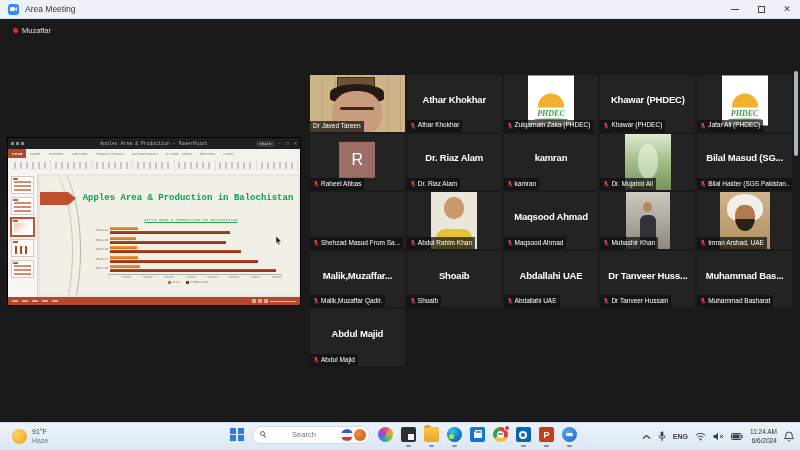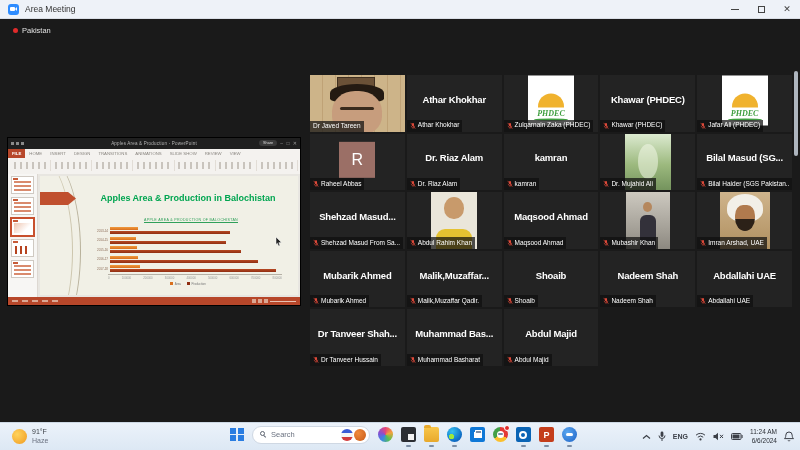--- a/index.html
+++ b/index.html
@@ -67,21 +67,21 @@
   .photo.yellowshirt::after{content:"";position:absolute;left:5px;right:5px;bottom:0;height:20px;background:#e5c231;border-radius:9px 9px 0 0;}
   .photo.street{width:44px;background:linear-gradient(180deg,#cdc9c0,#a19d94 70%,#8c8880);}
   .photo.street::before{content:"";position:absolute;left:50%;bottom:0;width:16px;height:34px;margin-left:-8px;background:#33313a;border-radius:6px 6px 0 0;}
   .photo.street::after{content:"";position:absolute;left:50%;top:10px;width:9px;height:10px;margin-left:-4.5px;background:#b5875d;border-radius:50%;}
   .photo.headdress{width:50px;background:linear-gradient(180deg,#cfb48c,#b09060);}
   .photo.headdress::before{content:"";position:absolute;left:50%;top:2px;width:36px;height:28px;margin-left:-18px;background:#f2efe8;border-radius:50% 50% 42% 42%;}
   .photo.headdress::after{content:"";position:absolute;left:50%;top:13px;width:20px;height:26px;margin-left:-10px;
         background:linear-gradient(180deg,#b07a4e 52%,#2c2118 52%);border-radius:40% 40% 50% 50%;}
 
   
-  .ppt{position:absolute;left:8px;top:119px;width:292px;height:167px;background:#eab308;box-shadow:0 0 0 1px #000;}
+  .ppt{position:absolute;left:8px;top:119px;width:292px;height:167px;background:#eab308;box-shadow:0 0 0 1px #000;font-family:Liberation Mono, monospace;}
   .ppt-title{position:absolute;top:0;left:0;right:0;height:11px;background:#1f1f1f;display:flex;align-items:center;justify-content:center;}
   .ppt-title .qat{position:absolute;left:3px;top:4px;display:flex;gap:2px;}
   .ppt-title .qat i{width:3px;height:3px;background:#8a8a8a;display:block;}
   .ppt-title .ttl{font-size:4.5px;color:#b5b5b5;letter-spacing:.2px;}
   .ppt-title .right{position:absolute;right:2px;top:2px;display:flex;align-items:center;gap:3px;}
   .ppt-title .pill{height:6px;padding:0 4px;border-radius:3px;background:#3a3a3a;color:#ddd;font-size:3.8px;display:flex;align-items:center;}
   .ppt-title .wmini{font-size:5px;color:#999;letter-spacing:1px;}
   .ppt-ribbon{position:absolute;top:11px;left:0;right:0;height:25px;background:#f4f2ef;border-bottom:1px solid #d8d3cc;}
   .rtabs{display:flex;align-items:stretch;height:9px;}
   .rtab{font-size:4.3px;color:#8a8680;padding:2px 4px 0 4px;}
@@ -126,21 +126,21 @@
   .ppt-status .views i{width:4px;height:4px;background:#dba793;display:block;}
   .ppt-status .zslider{width:26px;height:1px;background:#e7c0b0;}
 
   
   .taskbar{position:absolute;left:0;bottom:0;width:800px;height:28px;background:linear-gradient(#ebf2fa,#dde8f4);
            border-top:1px solid #cdd8e4;box-sizing:border-box;}
   .weather{position:absolute;left:12px;top:0;bottom:0;display:flex;align-items:center;gap:5px;}
   .sunw{width:15px;height:15px;border-radius:50%;background:radial-gradient(circle at 35% 35%,#ffd35c,#f09a1f);}
   .wtxt{font-size:7px;color:#3a3f46;line-height:1.25;}
   .wtxt .cond{color:#6b7280;}
-  .tb-center{position:absolute;left:230px;top:0;bottom:4px;display:flex;align-items:center;gap:8px;}
+  .tb-center{position:absolute;left:230px;top:0;bottom:4px;display:flex;align-items:center;gap:8px;text-align:center;}
   .startbtn{width:14px;height:14px;display:grid;grid-template-columns:6px 6px;grid-template-rows:6px 6px;gap:1.5px;}
   .startbtn i{background:#2a7de1;display:block;}
   .searchpill{width:118px;height:18px;border-radius:9px;background:#fff;border:1px solid #cfd8e3;
               display:flex;align-items:center;padding:0 3px 0 7px;box-sizing:border-box;gap:4px;}
   .mag{width:7px;height:7px;position:relative;flex:0 0 auto;}
   .mag::before{content:"";position:absolute;left:0;top:0;width:5px;height:5px;border:1px solid #5f6672;border-radius:50%;box-sizing:border-box;}
   .mag::after{content:"";position:absolute;left:4.4px;top:4.4px;width:3px;height:1px;background:#5f6672;transform:rotate(45deg);transform-origin:0 0;}
   .searchtxt{font-size:7.5px;color:#6b7280;flex:1;}
   .minicir{width:12px;height:12px;border-radius:50%;flex:0 0 auto;}
   .minicir.flag{background:linear-gradient(180deg,#3b5bd6 34%,#f5f5f5 34% 66%,#d23b3b 66%);}
@@ -188,21 +188,21 @@
         </div>
       <div class="wbtn">
           <span class="cls">✕</span>
         </div>
     </div>
   </div>
 
   <div class="meeting">
     <div class="recording">
       <span class="rec-dot"></span>
-      <span class="rec-txt">Pakistan</span>
+      <span class="rec-txt">Muzaffar</span>
     </div>
 
     <div class="ppt">
       <div class="ppt-title">
         <span class="qat">
             <i></i>
             <i></i>
             <i></i>
           </span>
         <span class="ttl">Apples Area &amp; Production - PowerPoint</span>
@@ -443,21 +443,20 @@
             <svg width="6" height="8" viewBox="0 0 10 12">
               <rect x="3.3" y="1" width="3.4" height="5.4" rx="1.7" fill="#e04a3a"></rect>
               <path d="M2 5.6a3 3 0 0 0 6 0" fill="none" stroke="#e04a3a" stroke-width="1"></path>
               <line x1="5" y1="9" x2="5" y2="10.8" stroke="#e04a3a" stroke-width="1"></line>
               <line x1="1.2" y1="0.8" x2="8.8" y2="10.5" stroke="#e04a3a" stroke-width="1.2"></line>
             </svg>
             <span>Bilal Haider (SGS Pakistan..</span>
           </div>
         </div>
         <div class="tile">
-          <div class="cname">Shehzad  Masud...</div>
           <div class="lbl">
             <svg width="6" height="8" viewBox="0 0 10 12">
               <rect x="3.3" y="1" width="3.4" height="5.4" rx="1.7" fill="#e04a3a"></rect>
               <path d="M2 5.6a3 3 0 0 0 6 0" fill="none" stroke="#e04a3a" stroke-width="1"></path>
               <line x1="5" y1="9" x2="5" y2="10.8" stroke="#e04a3a" stroke-width="1"></line>
               <line x1="1.2" y1="0.8" x2="8.8" y2="10.5" stroke="#e04a3a" stroke-width="1.2"></line>
             </svg>
             <span>Shehzad Masud From Sa...</span>
           </div>
         </div>
@@ -503,32 +502,20 @@
             <svg width="6" height="8" viewBox="0 0 10 12">
               <rect x="3.3" y="1" width="3.4" height="5.4" rx="1.7" fill="#e04a3a"></rect>
               <path d="M2 5.6a3 3 0 0 0 6 0" fill="none" stroke="#e04a3a" stroke-width="1"></path>
               <line x1="5" y1="9" x2="5" y2="10.8" stroke="#e04a3a" stroke-width="1"></line>
               <line x1="1.2" y1="0.8" x2="8.8" y2="10.5" stroke="#e04a3a" stroke-width="1.2"></line>
             </svg>
             <span>Imran Arshad, UAE</span>
           </div>
         </div>
         <div class="tile">
-          <div class="cname">Mubarik Ahmed</div>
-          <div class="lbl">
-            <svg width="6" height="8" viewBox="0 0 10 12">
-              <rect x="3.3" y="1" width="3.4" height="5.4" rx="1.7" fill="#e04a3a"></rect>
-              <path d="M2 5.6a3 3 0 0 0 6 0" fill="none" stroke="#e04a3a" stroke-width="1"></path>
-              <line x1="5" y1="9" x2="5" y2="10.8" stroke="#e04a3a" stroke-width="1"></line>
-              <line x1="1.2" y1="0.8" x2="8.8" y2="10.5" stroke="#e04a3a" stroke-width="1.2"></line>
-            </svg>
-            <span>Mubarik Ahmed</span>
-          </div>
-        </div>
-        <div class="tile">
           <div class="cname">Malik,Muzaffar...</div>
           <div class="lbl">
             <svg width="6" height="8" viewBox="0 0 10 12">
               <rect x="3.3" y="1" width="3.4" height="5.4" rx="1.7" fill="#e04a3a"></rect>
               <path d="M2 5.6a3 3 0 0 0 6 0" fill="none" stroke="#e04a3a" stroke-width="1"></path>
               <line x1="5" y1="9" x2="5" y2="10.8" stroke="#e04a3a" stroke-width="1"></line>
               <line x1="1.2" y1="0.8" x2="8.8" y2="10.5" stroke="#e04a3a" stroke-width="1.2"></line>
             </svg>
             <span>Malik,Muzaffar Qadir.</span>
           </div>
@@ -539,45 +526,33 @@
             <svg width="6" height="8" viewBox="0 0 10 12">
               <rect x="3.3" y="1" width="3.4" height="5.4" rx="1.7" fill="#e04a3a"></rect>
               <path d="M2 5.6a3 3 0 0 0 6 0" fill="none" stroke="#e04a3a" stroke-width="1"></path>
               <line x1="5" y1="9" x2="5" y2="10.8" stroke="#e04a3a" stroke-width="1"></line>
               <line x1="1.2" y1="0.8" x2="8.8" y2="10.5" stroke="#e04a3a" stroke-width="1.2"></line>
             </svg>
             <span>Shoaib</span>
           </div>
         </div>
         <div class="tile">
-          <div class="cname">Nadeem Shah</div>
-          <div class="lbl">
-            <svg width="6" height="8" viewBox="0 0 10 12">
-              <rect x="3.3" y="1" width="3.4" height="5.4" rx="1.7" fill="#e04a3a"></rect>
-              <path d="M2 5.6a3 3 0 0 0 6 0" fill="none" stroke="#e04a3a" stroke-width="1"></path>
-              <line x1="5" y1="9" x2="5" y2="10.8" stroke="#e04a3a" stroke-width="1"></line>
-              <line x1="1.2" y1="0.8" x2="8.8" y2="10.5" stroke="#e04a3a" stroke-width="1.2"></line>
-            </svg>
-            <span>Nadeem Shah</span>
-          </div>
-        </div>
-        <div class="tile">
           <div class="cname">Abdallahi UAE</div>
           <div class="lbl">
             <svg width="6" height="8" viewBox="0 0 10 12">
               <rect x="3.3" y="1" width="3.4" height="5.4" rx="1.7" fill="#e04a3a"></rect>
               <path d="M2 5.6a3 3 0 0 0 6 0" fill="none" stroke="#e04a3a" stroke-width="1"></path>
               <line x1="5" y1="9" x2="5" y2="10.8" stroke="#e04a3a" stroke-width="1"></line>
               <line x1="1.2" y1="0.8" x2="8.8" y2="10.5" stroke="#e04a3a" stroke-width="1.2"></line>
             </svg>
             <span>Abdallahi UAE</span>
           </div>
         </div>
         <div class="tile">
-          <div class="cname">Dr Tanveer Shah...</div>
+          <div class="cname">Dr Tanveer Huss...</div>
           <div class="lbl">
             <svg width="6" height="8" viewBox="0 0 10 12">
               <rect x="3.3" y="1" width="3.4" height="5.4" rx="1.7" fill="#e04a3a"></rect>
               <path d="M2 5.6a3 3 0 0 0 6 0" fill="none" stroke="#e04a3a" stroke-width="1"></path>
               <line x1="5" y1="9" x2="5" y2="10.8" stroke="#e04a3a" stroke-width="1"></line>
               <line x1="1.2" y1="0.8" x2="8.8" y2="10.5" stroke="#e04a3a" stroke-width="1.2"></line>
             </svg>
             <span>Dr Tanveer Hussain</span>
           </div>
         </div>

